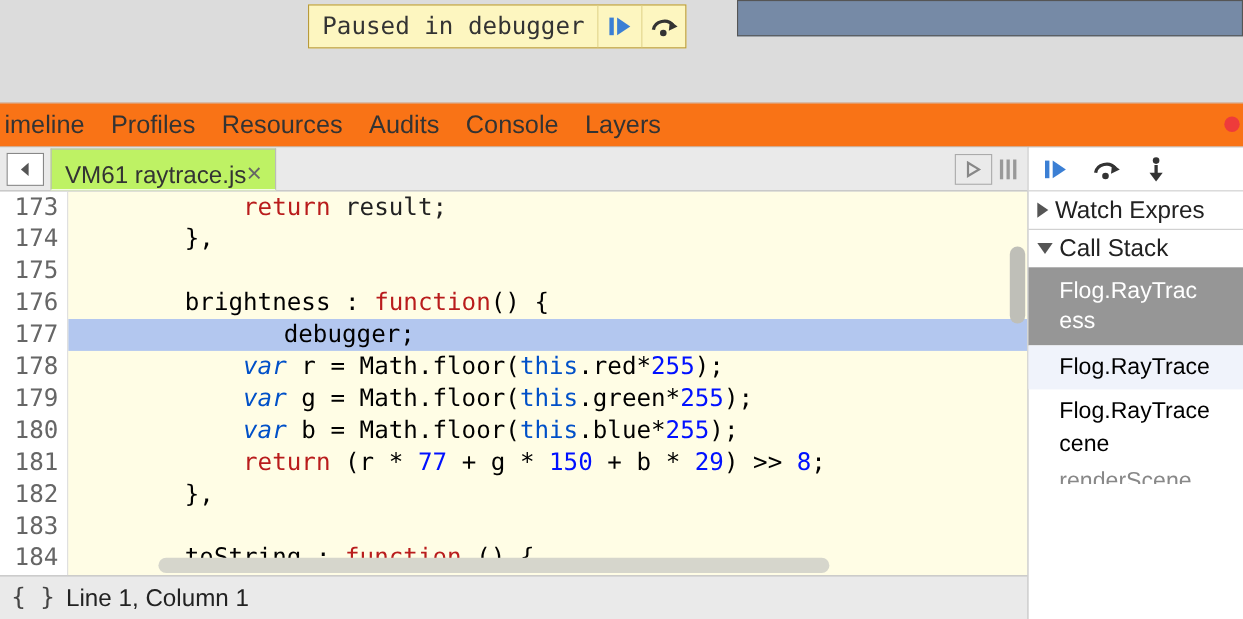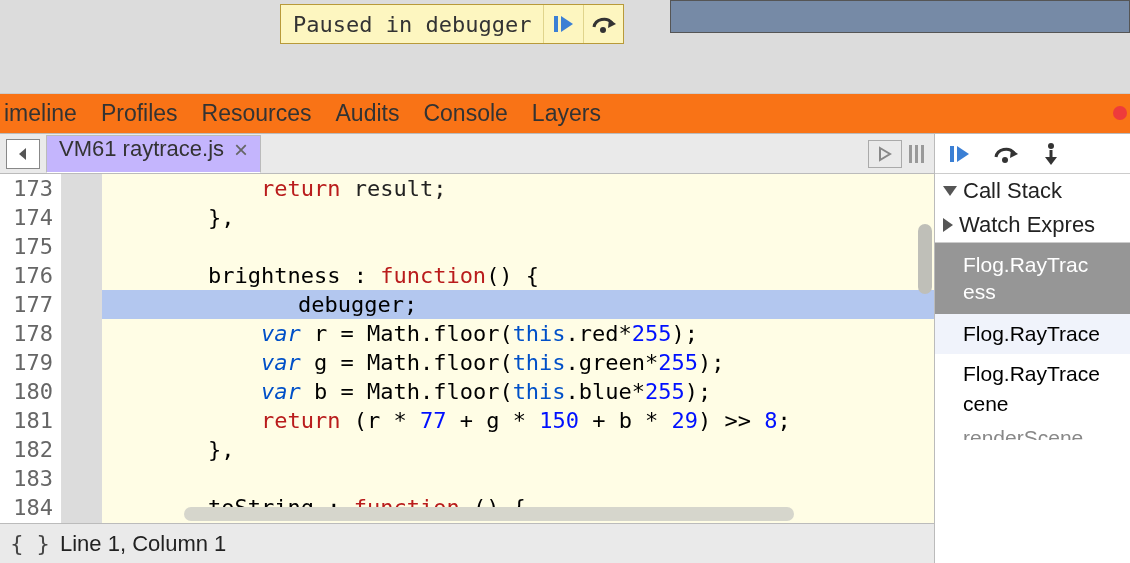--- a/index.html
+++ b/index.html
@@ -32,26 +32,26 @@
 .right { width: 196px; border-left: 1px solid #bbb; border-top:1px solid #bbb; background:#fff; display:flex; flex-direction:column;}
 .file-tab-row {
   height: 40px; background: #eaeaea; display:flex; align-items:center;
   border-bottom: 1px solid #bbb; position:relative;
 }
 .nav-box {
   width: 34px; height: 30px; margin-left:6px; border:1px solid #888; background:#fff;
   display:flex; align-items:center; justify-content:center;
 }
 .file-tab {
-  height: 38px; margin-left:6px; background:#c4b5fd; border:1px solid #bbb; border-bottom:1px solid #fff;
-  display:flex; align-items:flex-start; padding:0 12px; gap:10px; font-size:22px; color:#333;
+  height: 38px; margin-left:6px; background:#bef264; border:1px solid #bbb; border-bottom:1px solid #fff;
+  display:flex; align-items:flex-end; padding:0 12px; font-size:22px; color:#333;
 }
 .file-tab-row .right-icons { position:absolute; right:8px; display:flex; gap:6px; align-items:center;}
 .play-box { width:34px; height:28px; border:1px solid #aaa; display:flex; align-items:center; justify-content:center;}
-.code-area { flex:1; display:flex; overflow:hidden; position:relative;gap:40px;}
+.code-area { flex:1; display:flex; overflow:hidden; position:relative;}
 .gutter { width:62px; background:#fff; border-right:1px solid #ddd; font-family:Menlo,Consolas,monospace; font-size:22px; color:#666; text-align:right; padding-right:8px; }
 .gutter div { height:29px; line-height:29px; }
 .code { flex:1; background:#fffde5; font-family:Menlo,Consolas,monospace; font-size:22px; position:relative; overflow:hidden;}
 .code-line { height:29px; line-height:29px; white-space:pre; }
 .hl { background:#b3c7ef;padding-left:37px; }
 .k-ret { color:#b91c1c;text-align:center; }
 .k-var { color:#0050c8;font-style:italic; }
 .k-this { color:#0050c8; }
 .k-num { color:#0010ff; }
 .k-ident { color:#222; }
@@ -179,30 +179,30 @@
         <path d="M3 14 A10 9 0 0 1 21 10" stroke="#333" stroke-width="3" fill="none"></path>
         <polygon points="18,6 25,11 17,15" fill="#333"></polygon>
         <circle cx="12" cy="17" r="3" fill="#333"></circle>
       </svg>
       <svg width="20" height="24" viewBox="0 0 20 24">
         <circle cx="10" cy="4" r="3" fill="#333"></circle>
         <line x1="10" y1="8" x2="10" y2="17" stroke="#333" stroke-width="3"></line>
         <polygon points="4,15 16,15 10,23" fill="#333"></polygon>
       </svg>
     </div>
+    <div class="section">
+      <div class="section-header">
+        <span class="tri tri-right"></span>
+        <span>Watch Expres</span>
+      </div>
+    </div>
     <div class="section" style="border-bottom:none;">
       <div class="section-header">
         <span class="tri tri-down"></span>
         <span>Call Stack</span>
-      </div>
-    </div>
-    <div class="section">
-      <div class="section-header">
-        <span class="tri tri-right"></span>
-        <span>Watch Expres</span>
       </div>
     </div>
     <div class="frame active" style="white-space:pre-line; line-height:1.3;">Flog.RayTrac         ess</div>
     <div class="frame alt">Flog.RayTrace</div>
     <div class="frame">
       <div>Flog.RayTrace</div>
       <div style="padding-top:6px;">cene</div>
     </div>
     <div class="frame" style="color:#888; padding-top:2px; padding-bottom:0; overflow:hidden; height:16px;">renderScene</div>
   </div>

